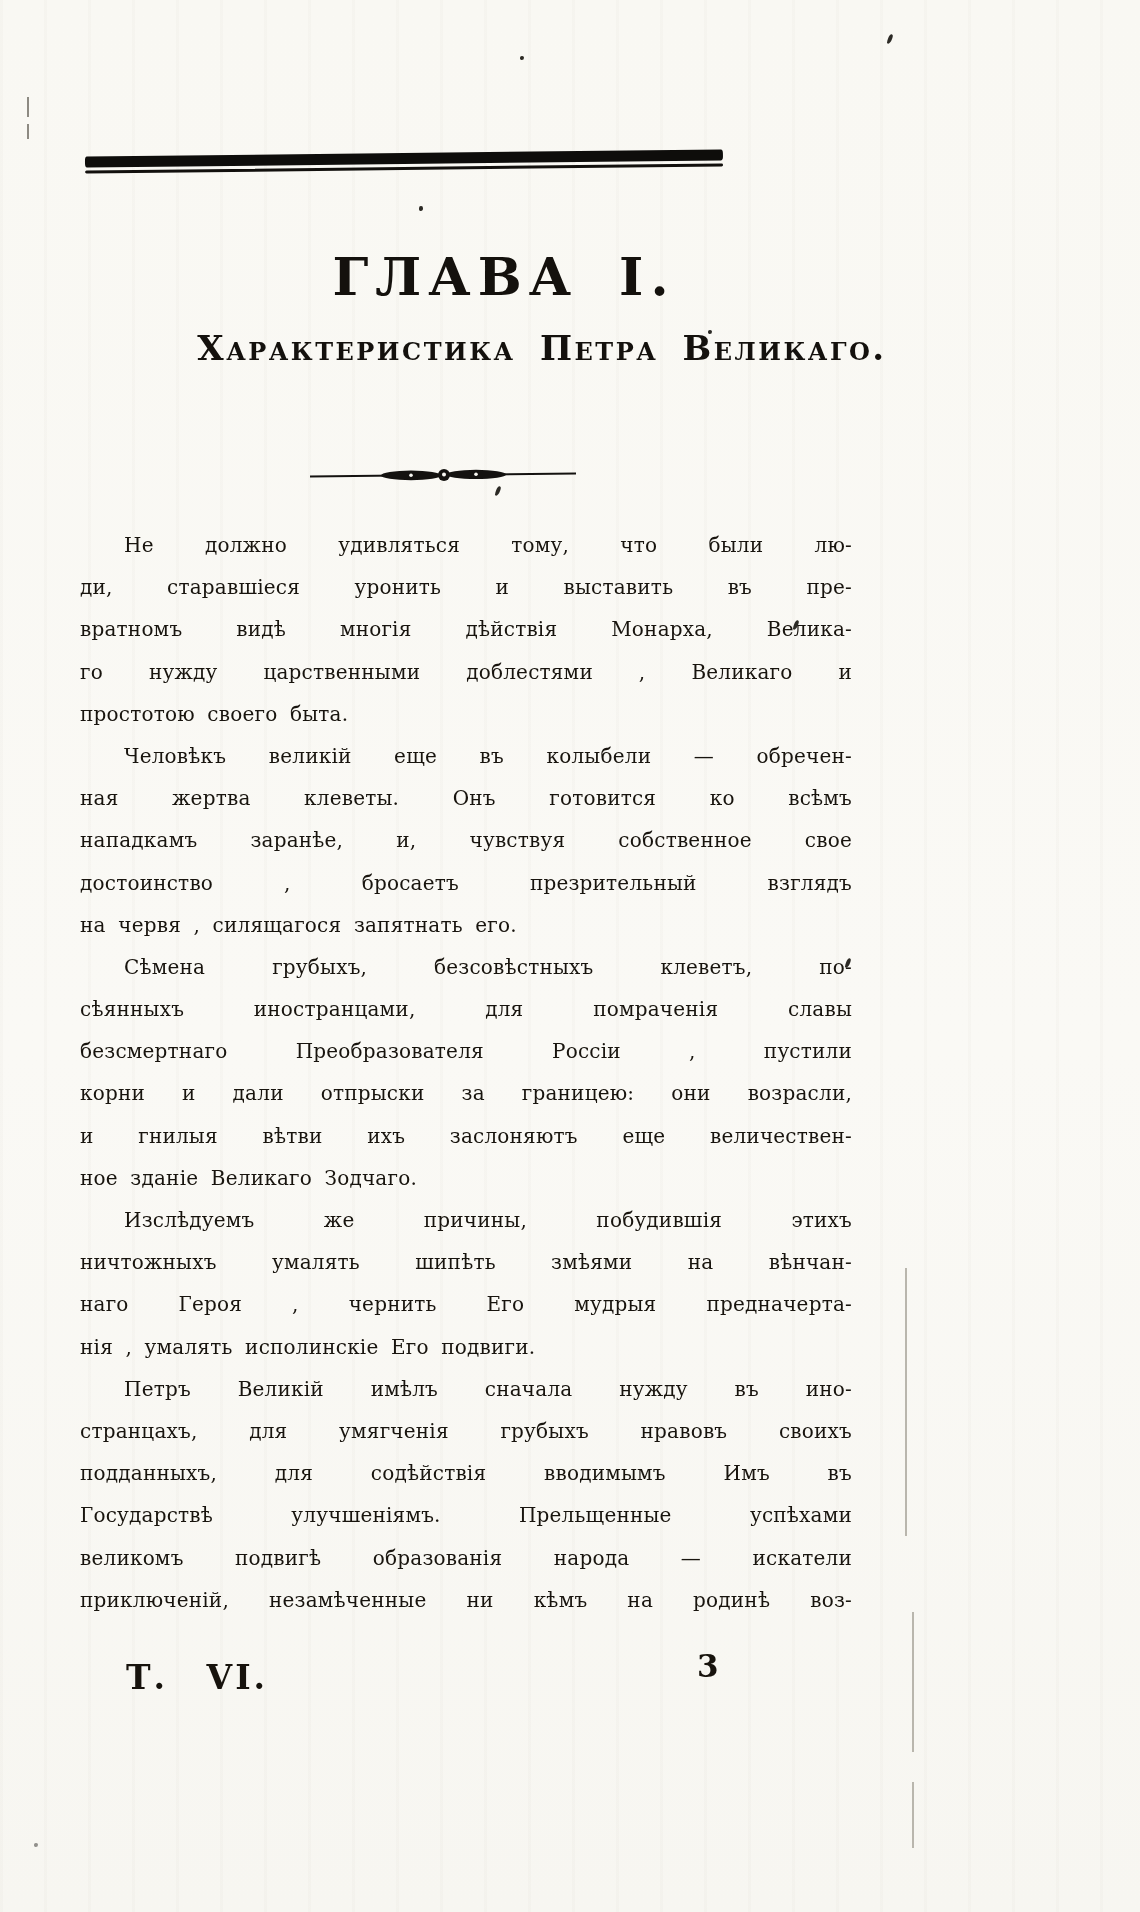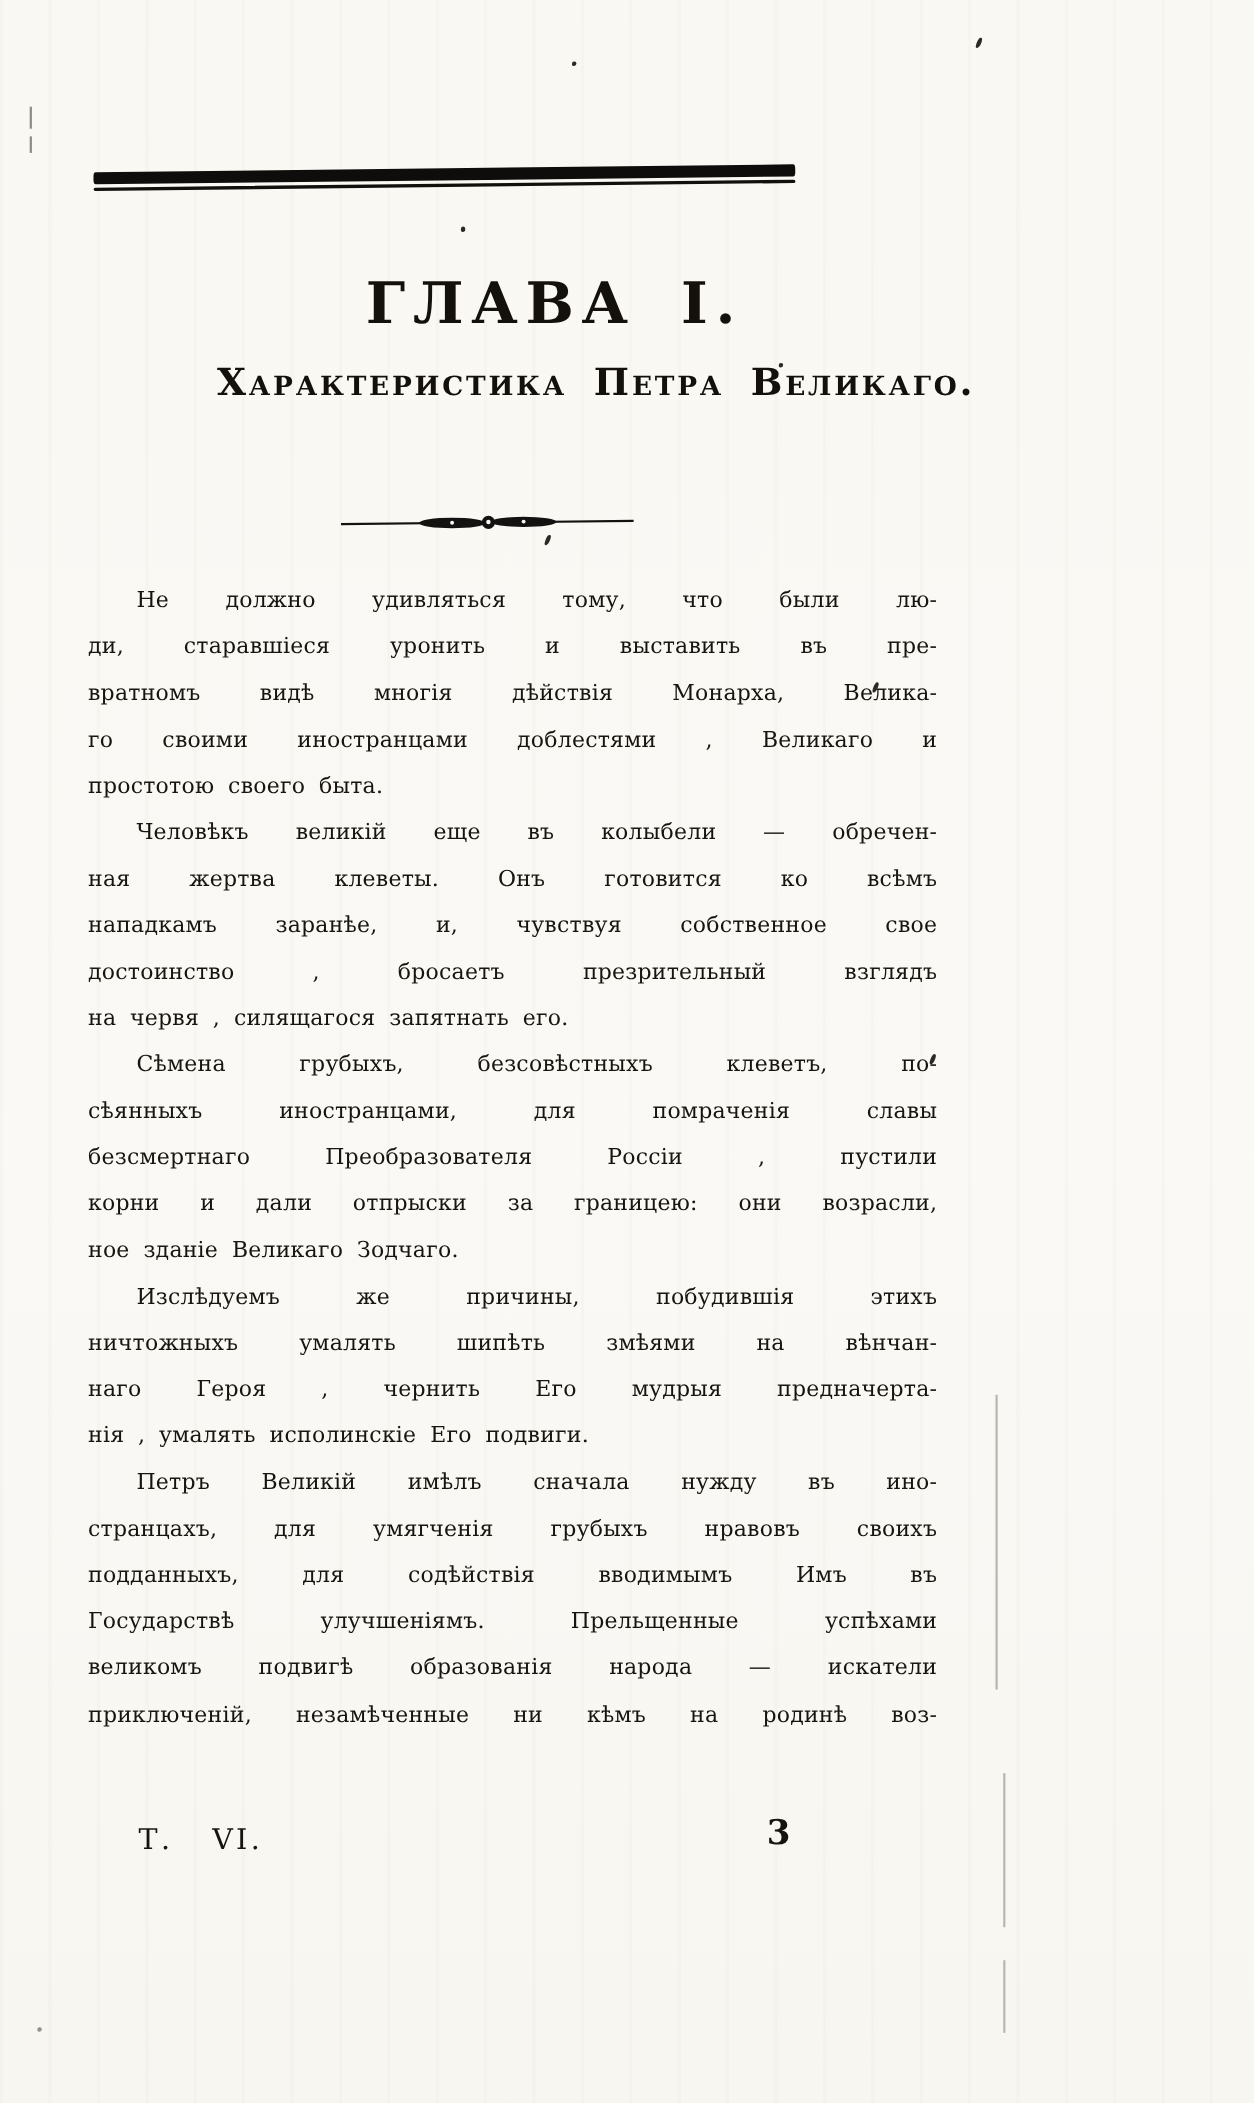--- a/index.html
+++ b/index.html
@@ -33,21 +33,21 @@
   .body { position:absolute; left:80px; top:524px; width:772px; }
   .l {
     font-size:20px; font-weight:400; line-height:42.2px; height:42.2px;
     white-space:nowrap; text-align:justify; text-align-last:justify;
     letter-spacing:0.2px; color:#18140e;
   }
   .l.ind { text-indent:44px; }
   .l.end { text-align:right; text-align-last:left; word-spacing:6px; }
 
   .footer-vol {
-    position:absolute; left:126px; top:1658px; font-size:26px; font-weight:400;
+    position:absolute; left:126px; top:1658px; font-size:33px; font-weight:700;
     letter-spacing:3px; word-spacing:24px; color:#17130d;
   }
   .footer-page { position:absolute; left:697px; top:1648px; font-size:31px; font-weight:700; color:#17130d; }
 
   
   .tick  { position:absolute; background:#8d8a82; }
   .vline { position:absolute; background:#b9b6ad; }
   .speck { position:absolute; background:#2c2a25; border-radius:50% 50% 60% 40%; }
   .comma { position:absolute; width:4px; height:10px; background:#2c2a25; border-radius:60% 40% 70% 30%; transform:rotate(18deg); }
 </style>
@@ -73,31 +73,32 @@
       <circle cx="136" cy="10.6" r="2" fill="#f9f8f3"></circle>
       <circle cx="103" cy="11.2" r="1.8" fill="#f9f8f3"></circle>
       <circle cx="168" cy="10.2" r="1.8" fill="#f9f8f3"></circle>
     </svg>
   </div>
 
   <div class="body">
     <div class="l ind">Не должно удивляться тому, что были лю-</div>
     <div class="l">ди, старавшіеся уронить и выставить въ пре-</div>
     <div class="l">вратномъ видѣ многія дѣйствія Монарха, Велика-</div>
-    <div class="l">го своими иностранцами доблестями , Великаго и</div>
+    <div class="l">го нужду царственными доблестями , Великаго и</div>
     <div class="l end">простотою своего быта.</div>
     <div class="l ind">Человѣкъ великій еще въ колыбели — обречен-</div>
     <div class="l">ная жертва клеветы. Онъ готовится ко всѣмъ</div>
     <div class="l">нападкамъ заранѣе, и, чувствуя собственное свое</div>
     <div class="l">достоинство , бросаетъ презрительный взглядъ</div>
     <div class="l end">на червя , силящагося запятнать его.</div>
     <div class="l ind">Сѣмена грубыхъ, безсовѣстныхъ клеветъ, по-</div>
     <div class="l">сѣянныхъ иностранцами, для помраченія славы</div>
     <div class="l">безсмертнаго Преобразователя Россіи , пустили</div>
     <div class="l">корни и дали отпрыски за границею: они возрасли,</div>
+    <div class="l">и гнилыя вѣтви ихъ заслоняютъ еще величествен-</div>
     <div class="l end">ное зданіе Великаго Зодчаго.</div>
     <div class="l ind">Изслѣдуемъ же причины, побудившія этихъ</div>
     <div class="l">ничтожныхъ умалять шипѣть змѣями на вѣнчан-</div>
     <div class="l">наго Героя , чернить Его мудрыя предначерта-</div>
     <div class="l end">нія , умалять исполинскіе Его подвиги.</div>
     <div class="l ind">Петръ Великій имѣлъ сначала нужду въ ино-</div>
     <div class="l">странцахъ, для умягченія грубыхъ нравовъ своихъ</div>
     <div class="l">подданныхъ, для содѣйствія вводимымъ Имъ въ</div>
     <div class="l">Государствѣ улучшеніямъ. Прельщенные успѣхами</div>
     <div class="l">великомъ подвигѣ образованія народа — искатели</div>

